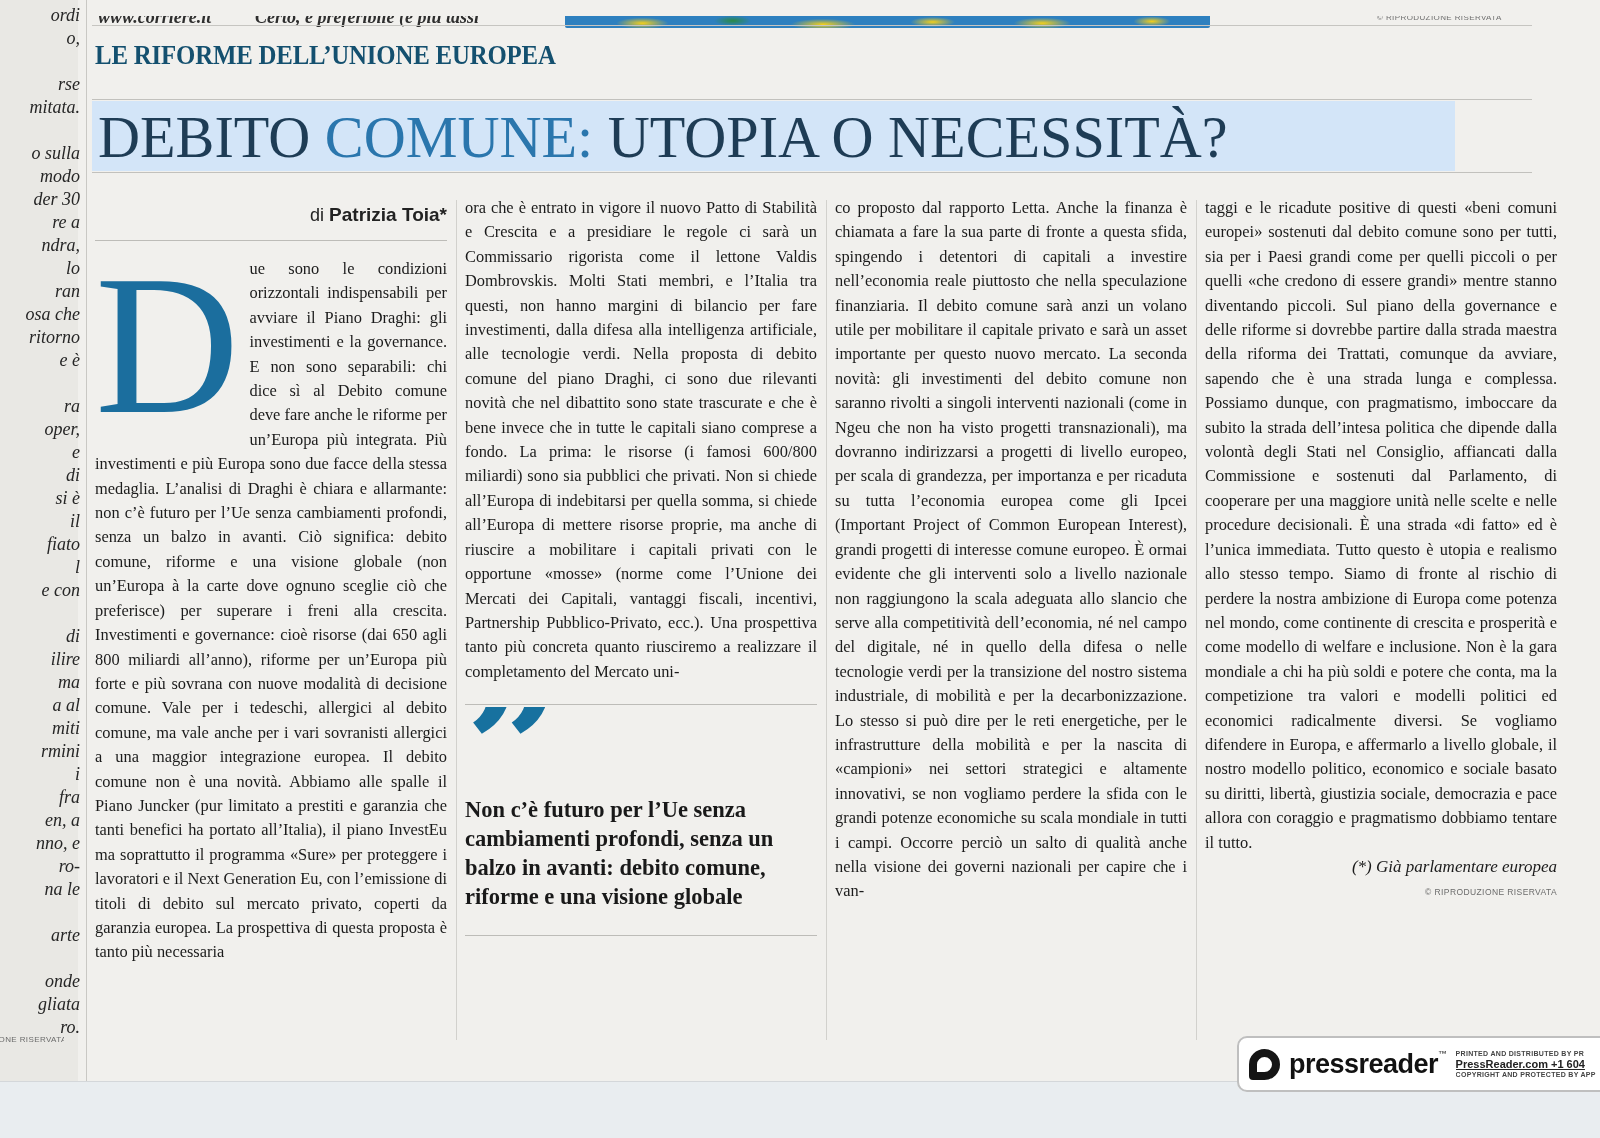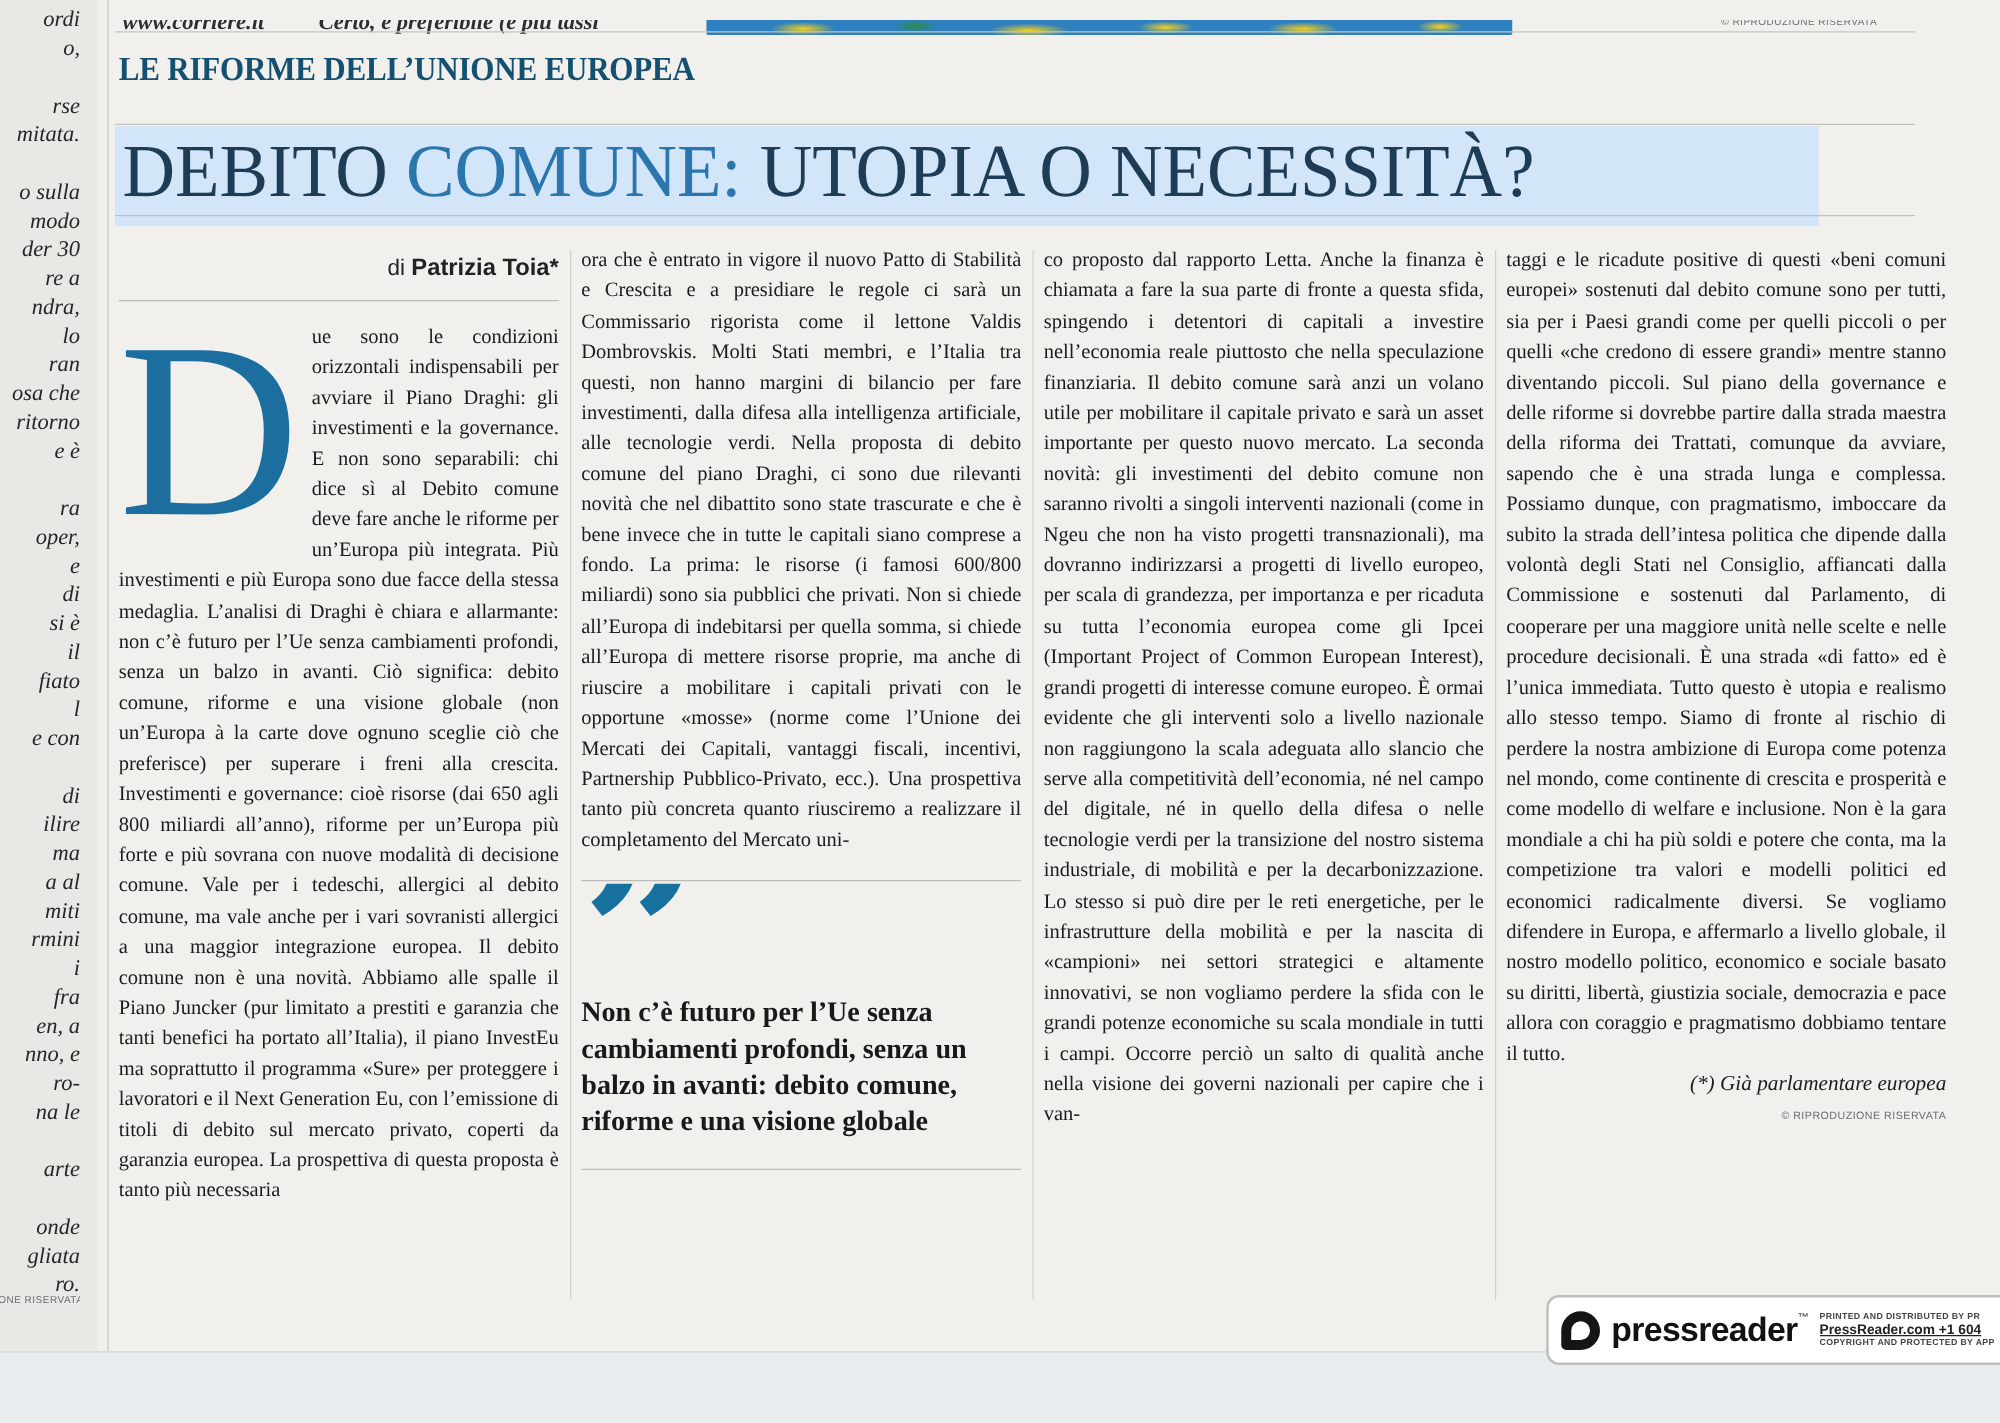--- a/index.html
+++ b/index.html
@@ -4,21 +4,21 @@
 <style>
   html,body{margin:0;padding:0;}
   body{
     width:1600px;height:1138px;position:relative;overflow:hidden;
     background:#f1f0ed;
     font-family:"Liberation Serif",serif;
     color:#1b1b1b;
   }
   
   .left-strip{position:absolute;left:0;top:0;width:78px;height:1081px;background:#e9e8e4;}
-  .margin-lines{position:absolute;left:0;top:4px;width:64px;text-align:right;
+  .margin-lines{position:absolute;left:16px;top:4px;width:64px;text-align:right;
     font-style:italic;font-size:18px;line-height:23px;color:#262626;overflow:hidden;white-space:nowrap;}
   .margin-copyright{position:absolute;left:-58px;top:1035px;width:122px;overflow:hidden;
     font-family:"Liberation Sans",sans-serif;font-size:8px;color:#6b6b6b;letter-spacing:.4px;white-space:nowrap;}
   .gutter-rule{position:absolute;left:86px;top:0;width:1px;height:1081px;background:#c9c8c4;}
 
   
   .top-strip{position:absolute;left:92px;top:16px;width:1508px;height:25px;overflow:hidden;}
   .top-strip .frag{position:absolute;top:-9px;font-weight:bold;font-style:italic;font-size:18px;color:#2e2e2e;white-space:nowrap;}
   .frag-url{left:6px;}
   .frag-quote{left:163px;font-style:normal;}
@@ -32,21 +32,21 @@
       radial-gradient(ellipse 46px 9px at 74% 60%,#f3cf1b,transparent 62%),
       radial-gradient(ellipse 30px 8px at 91% 45%,#f3cf1b,transparent 62%);}
   .frag-copy{position:absolute;left:1285px;top:-3px;font-family:"Liberation Sans",sans-serif;
     font-size:8px;color:#707070;letter-spacing:.4px;}
   .top-rule{position:absolute;left:92px;top:25px;width:1440px;height:1px;background:#c6c5c1;}
 
   
   .kicker{position:absolute;left:95px;top:40px;font-weight:bold;font-size:27px;
     letter-spacing:-.2px;transform:scaleX(.92);transform-origin:left center;white-space:nowrap;}
   .headline-rule-top{position:absolute;left:92px;top:99px;width:1440px;height:1px;background:#c2c1bd;}
-  .headline-band{position:absolute;left:92px;top:101px;width:1363px;height:80px;background:#d3e5f8;}
+  .headline-band{position:absolute;left:92px;top:101px;width:1363px;height:70px;background:#d3e5f8;}
   .headline{position:absolute;left:6px;top:0;height:70px;line-height:72px;font-size:60px;
     white-space:nowrap;transform:scaleX(.97);transform-origin:left center;}
   .headline-rule-bottom{position:absolute;left:92px;top:172px;width:1440px;height:1px;background:#c2c1bd;}
 
   
   .cols{position:absolute;left:95px;top:196px;width:1445px;height:856px;}
   .col{position:absolute;top:0;width:352px;height:856px;overflow:hidden;}
   .col1{left:0;} .col2{left:370px;} .col3{left:740px;} .col4{left:1110px;}
   .col-rule{position:absolute;top:4px;width:1px;height:840px;background:#d2d1cd;}
   .rule-a{left:361px;} .rule-b{left:731px;} .rule-c{left:1101px;}

